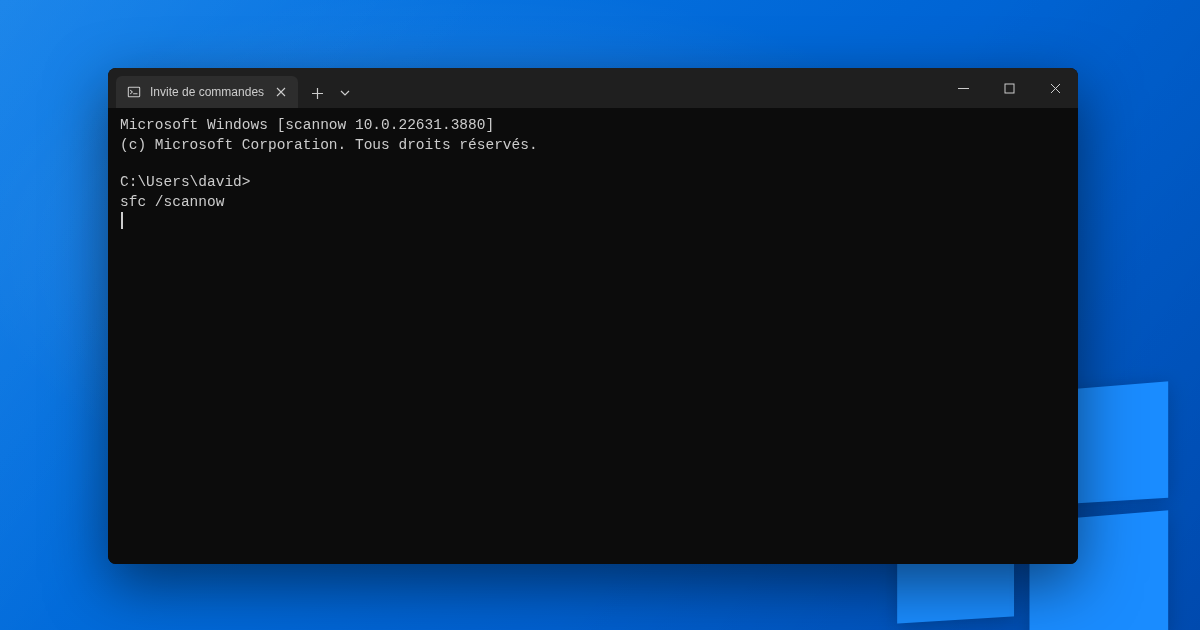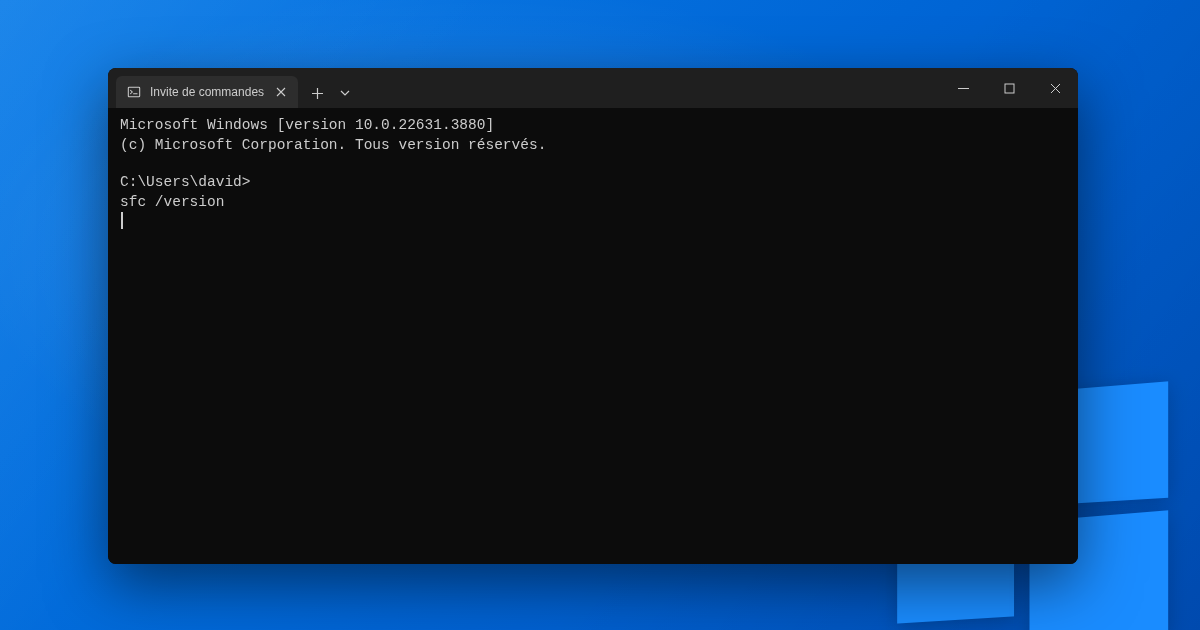--- a/index.html
+++ b/index.html
@@ -215,23 +215,23 @@
       </div>
       <div class="win-btn close-btn">
         <svg width="11" height="11" viewBox="0 0 11 11">
             <path d="M1 1l9 9M10 1l-9 9" stroke="#ccc" stroke-width="1"></path>
           </svg>
       </div>
     </div>
   </div>
 
   <div class="terminal-body">
-    <div class="line">Microsoft Windows [version 10.0.22631.3880]</div>
-    <div class="line">(c) Microsoft Corporation. Tous version réservés.</div>
+    <div class="line">Microsoft Windows [scannow 10.0.22631.3880]</div>
+    <div class="line">(c) Microsoft Corporation. Tous droits réservés.</div>
     <div class="spacer"></div>
     <div class="prompt-line">
       <span>C:\Users\david&gt;</span>
-        <span>sfc /version</span>
+        <span>sfc /scannow</span>
         <span class="cursor"></span>
     </div>
   </div>
 
 </div>
 
 </body></html>

